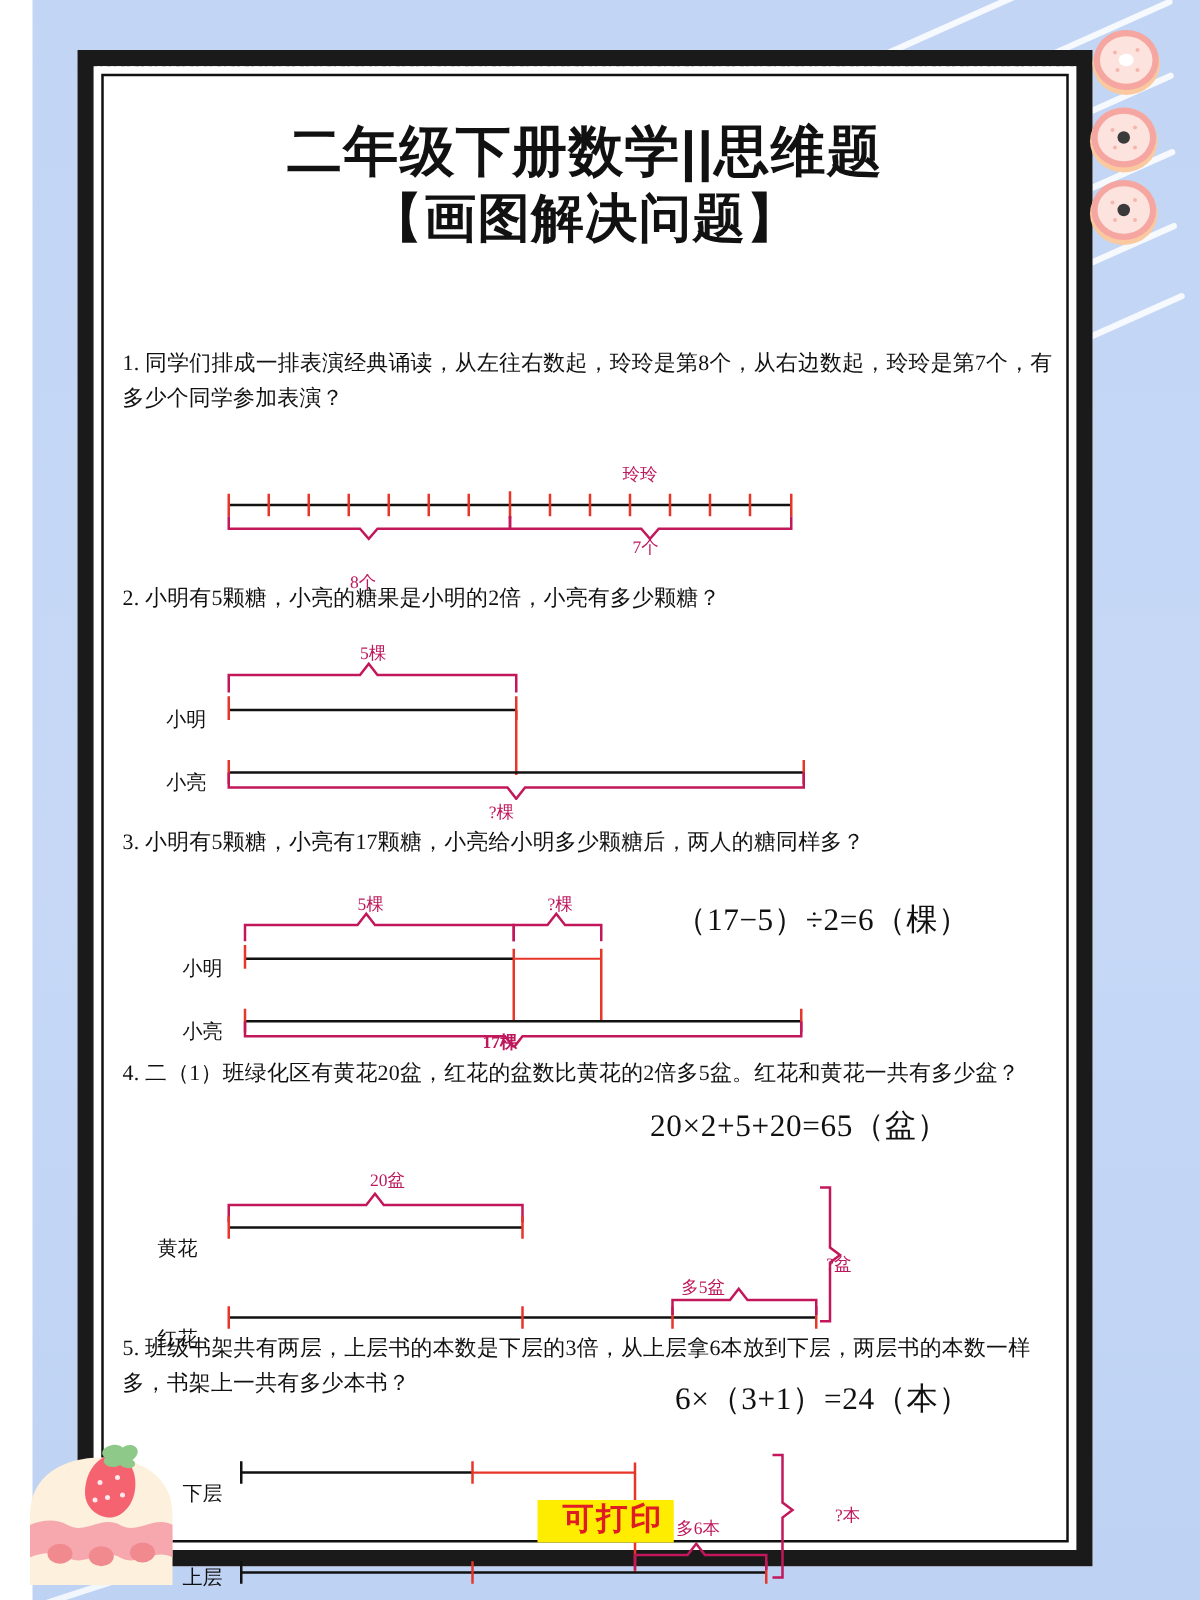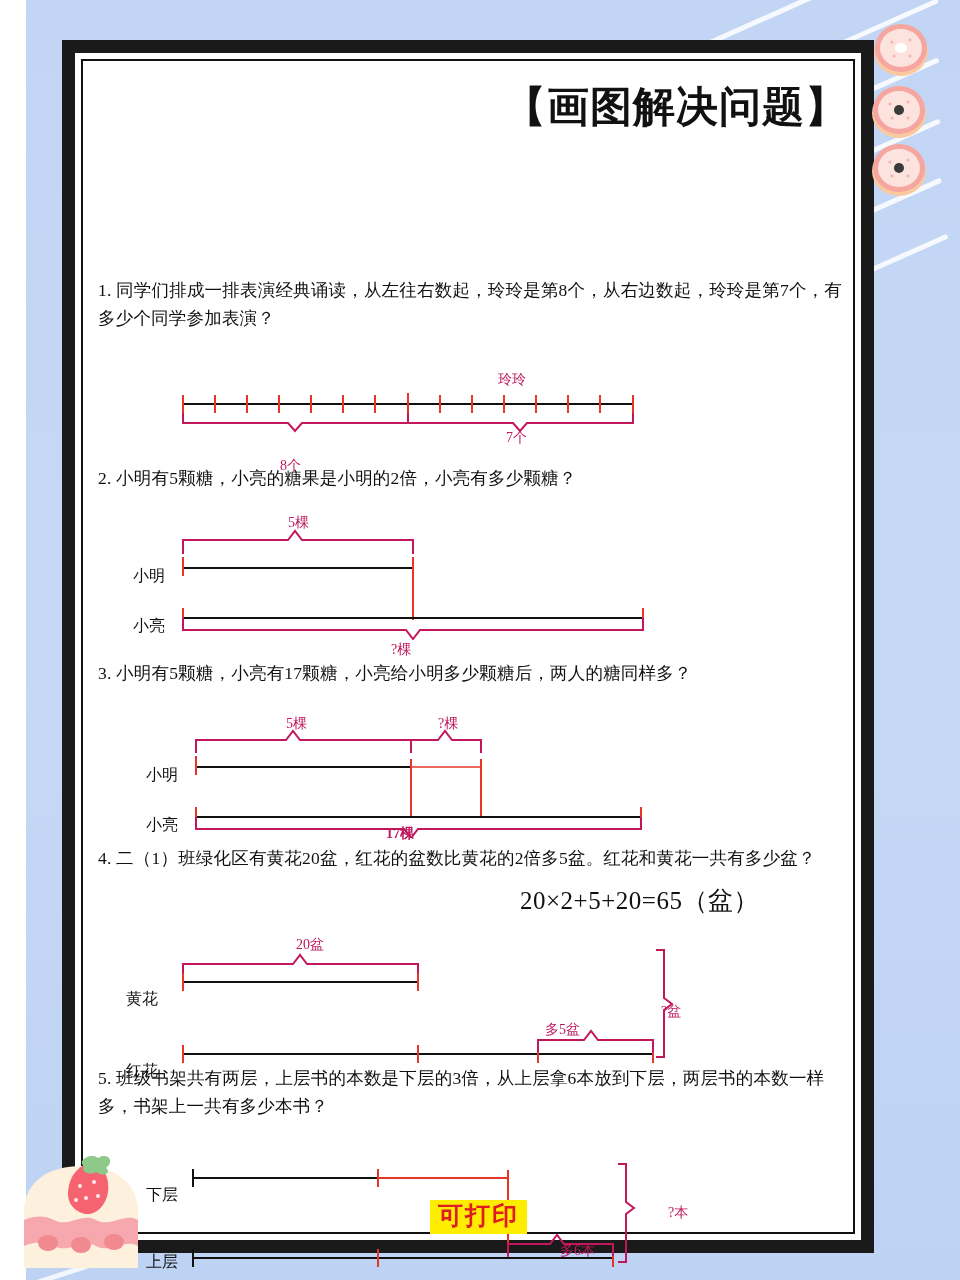--- a/index.html
+++ b/index.html
@@ -103,21 +103,21 @@
   
   .title1, .title2 {
     text-align: center;
     font-family: "Liberation Sans", "DejaVu Sans", sans-serif;
     font-weight: bold;
     color: #111;
     letter-spacing: 1px;
     line-height: 1.08;
   }
   .title1 { font-size: 44px; margin-top: 34px; }
-  .title2 { font-size: 42px; margin-top: 20px; text-align: right; }
+  .title2 { font-size: 42px; margin-top: 6px; }
 
   
   .q {
     position: absolute;
     left: 0;
     width: 760px;
   }
   .q-text {
     font-family: "Liberation Serif", "DejaVu Serif", serif;
     font-size: 17.5px;
@@ -155,21 +155,21 @@
 
   
   #print-badge {
     position: absolute;
     left: 430px; top: 1200px;
     background: #ffed00;
     color: #e01b24;
     font-family: "Liberation Sans", "DejaVu Sans", sans-serif;
     font-weight: bold;
     font-size: 25px;
-    padding: 2px 8px 4px 8px;
+    padding: 2px 8px 4px 20px;
     letter-spacing: 2px;
     line-height: 1.1;
     z-index: 40;
   }
 
   
   .donut { position: absolute; z-index: 30; }
   #cake { position: absolute; left: 6px; top: 1150px; z-index: 30; }
 </style>
 </head>
@@ -194,20 +194,21 @@
 </div>
 
 <div id="page">
   <div class="frame-outer"></div>
   <div class="frame-mask"></div>
   <div class="frame-inner"></div>
   <div class="frame-inner2"></div>
 
   <div id="content">
 
+    <div class="title1">二年级下册数学||思维题</div>
     <div class="title2">【画图解决问题】</div>
 
     <div class="q" style="top:212px;">
       <div class="q-text">1. 同学们排成一排表演经典诵读，从左往右数起，玲玲是第8个，从右边数起，玲玲是第7个，有多少个同学参加表演？</div>
 
       <div class="diagram" style="top:95px; height:90px;">
         <div class="dlabel-sm" style="left:410px; top:0px;">玲玲</div>
         <svg width="760" height="90" style="position:absolute;left:0;top:0;">
 
           <line x1="95" y1="33" x2="545" y2="33" stroke="#111" stroke-width="2"></line>
@@ -262,20 +263,21 @@
           <line x1="555" y1="108" x2="555" y2="127" stroke="#e8352a" stroke-width="2"></line>
 
           <path d="M95,118 L95,130 L318,130 L325,139 L332,130 L555,130 L555,118" fill="none" stroke="#c2185b" stroke-width="2"></path>
         </svg>
         <div class="dlabel-sm" style="left:303px; top:141px;">?棵</div>
       </div>
     </div>
 
     <div class="q" style="top:595px;">
       <div class="q-text">3. 小明有5颗糖，小亮有17颗糖，小亮给小明多少颗糖后，两人的糖同样多？</div>
+      <div class="eq" style="left:452px; top:60px;">（17−5）÷2=6（棵）</div>
 
       <div class="diagram" style="top:34px; height:140px;">
         <div class="dlabel-sm" style="left:198px; top:22px;">5棵</div>
         <div class="dlabel-sm" style="left:350px; top:22px;">?棵</div>
         <div class="dlabel" style="left:58px; top:72px;">小明</div>
         <div class="dlabel" style="left:58px; top:122px;">小亮</div>
 
         <svg width="760" height="145" style="position:absolute;left:0;top:0;">
 
           <path d="M108,60 L108,47 L198,47 L205,38 L212,47 L323,47 L323,60" fill="none" stroke="#c2185b" stroke-width="2"></path>
@@ -327,25 +329,26 @@
 
           <path d="M450,132 L450,120 L496,120 L503,111 L510,120 L565,120 L565,132" fill="none" stroke="#c2185b" stroke-width="2"></path>
 
           <path d="M568,30 L576,30 L576,78 L584,84 L576,90 L576,137 L568,137" fill="none" stroke="#c2185b" stroke-width="2"></path>
         </svg>
       </div>
     </div>
 
     <div class="q" style="top:1000px;">
       <div class="q-text">5. 班级书架共有两层，上层书的本数是下层的3倍，从上层拿6本放到下层，两层书的本数一样多，书架上一共有多少本书？</div>
+      <div class="eq" style="left:452px; top:38px;">6×（3+1）=24（本）</div>
 
       <div class="diagram" style="top:72px; height:150px;">
         <div class="dlabel" style="left:58px; top:49px;">下层</div>
         <div class="dlabel" style="left:58px; top:116px;">上层</div>
-        <div class="dlabel-sm" style="left:472px; top:78px;margin-top:28px;">多6本</div>
+        <div class="dlabel-sm" style="left:453px; top:78px;">多6本</div>
         <div class="dlabel-sm" style="left:580px; top:68px;">?本</div>
 
         <svg width="760" height="150" style="position:absolute;left:0;top:0;">
 
           <line x1="105" y1="42" x2="290" y2="42" stroke="#111" stroke-width="2"></line>
           <line x1="290" y1="42" x2="420" y2="42" stroke="#e8352a" stroke-width="1.8"></line>
           <line x1="105" y1="33" x2="105" y2="51" stroke="#111" stroke-width="2"></line>
           <line x1="290" y1="33" x2="290" y2="51" stroke="#e8352a" stroke-width="2"></line>
 
           <line x1="420" y1="34" x2="420" y2="122" stroke="#e8352a" stroke-width="2"></line>

